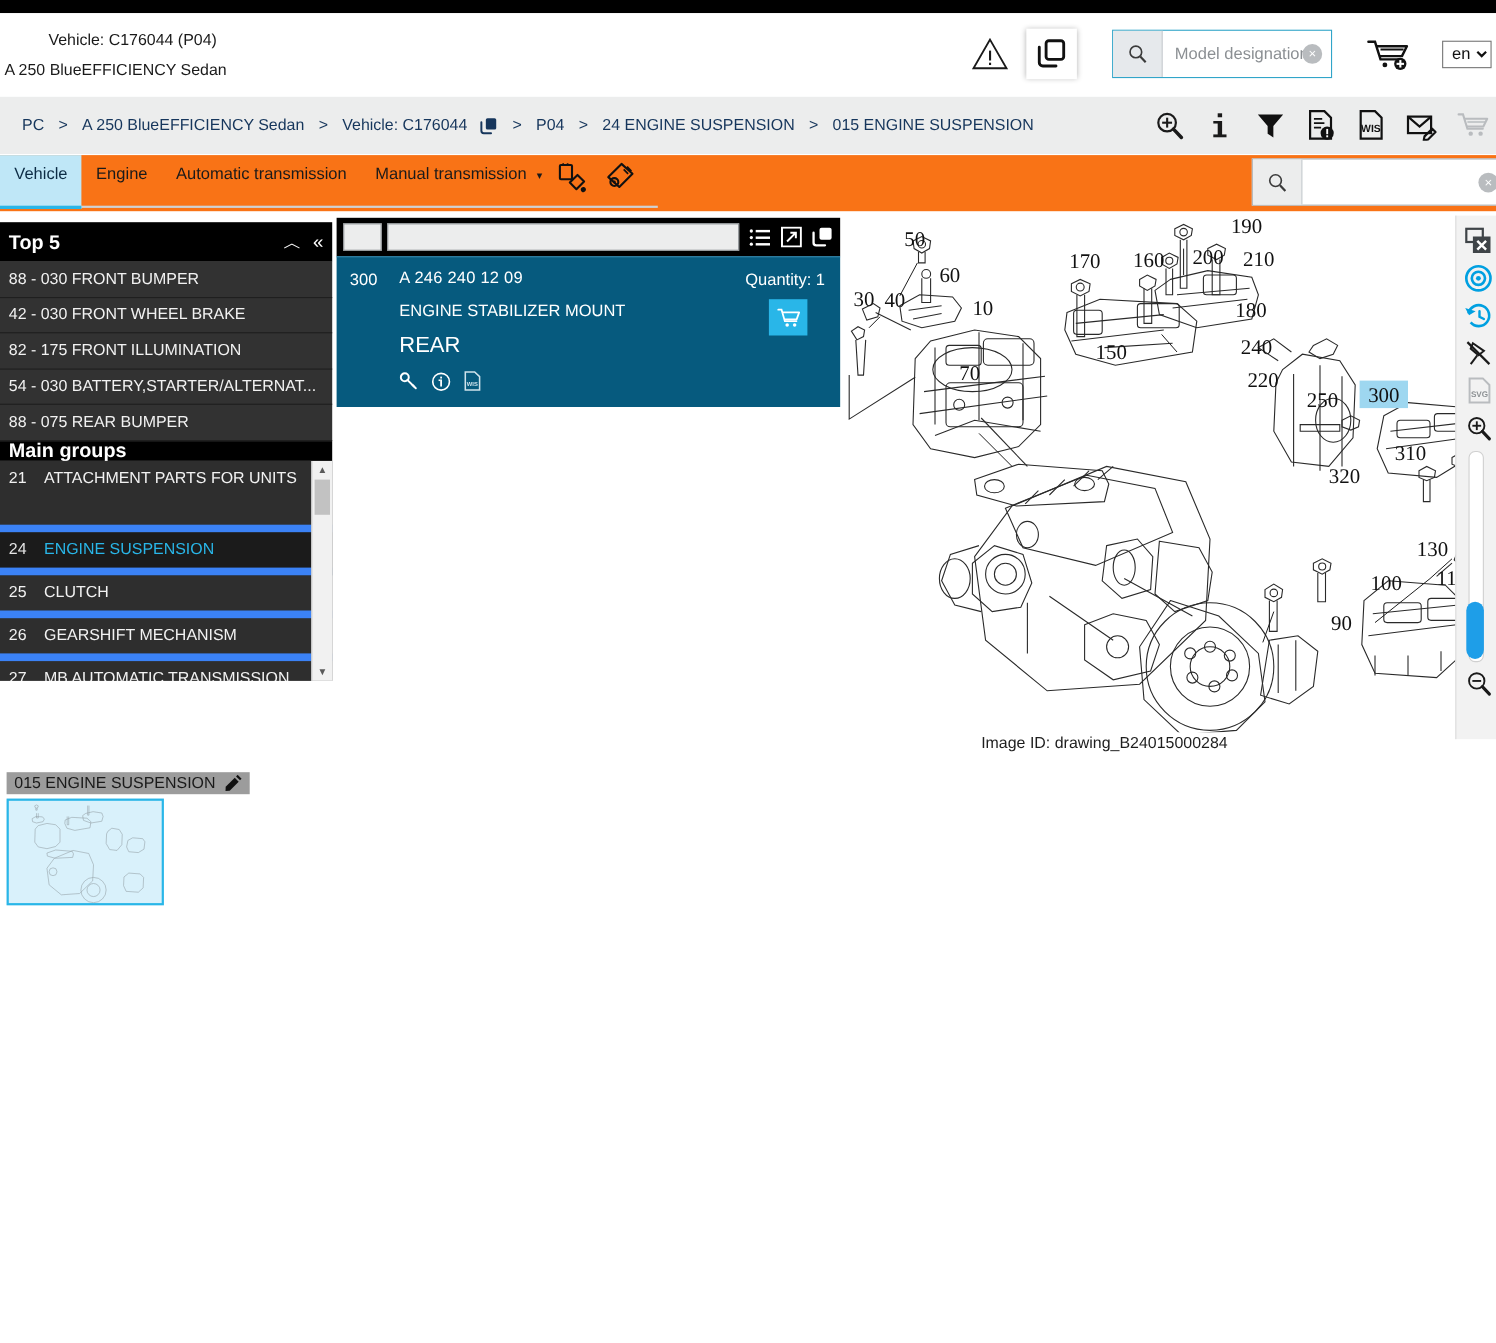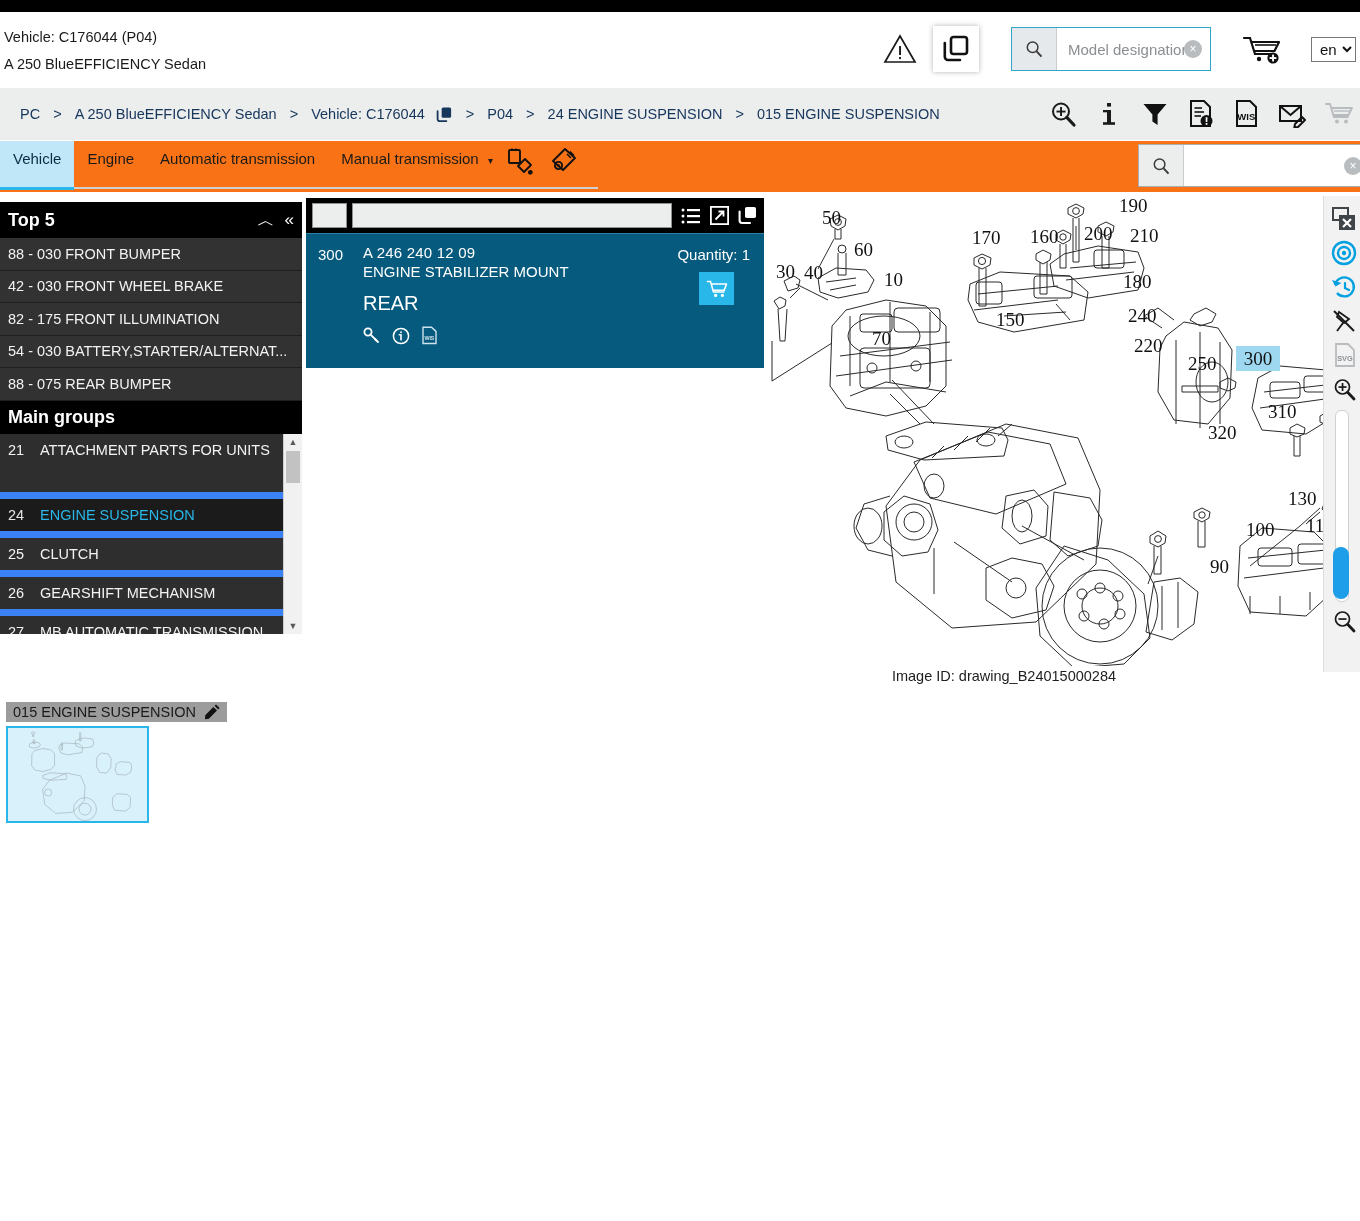--- a/index.html
+++ b/index.html
@@ -9,21 +9,21 @@
     font-family:"Liberation Sans","DejaVu Sans",sans-serif;
     font-size:13px;color:#222;
     -webkit-font-smoothing:antialiased;
   }
   
   #top-strip{position:absolute;left:0;top:0;width:1360px;height:12px;background:#000;}
 
   
   #header{position:absolute;left:0;top:12px;width:1360px;height:76px;background:#fff;}
   #veh-block{position:absolute;left:4px;top:12px;line-height:27px;}
-  #veh-block .l1{font-size:14.5px;color:#1a1a1a;}
+  #veh-block .l1{font-size:14.5px;color:#1a1a1a;margin-left:40px;}
   #veh-block .l2{font-size:14.5px;color:#1a1a1a;}
 
   .hdr-icons{position:absolute;right:0;top:6px;display:flex;align-items:center;gap:0px;height:62px;}
   .hdr-btn{display:flex;align-items:center;justify-content:center;cursor:pointer;}
   #warn-icon{width:46px;height:46px;}
   #copy-box{width:46px;height:46px;background:#fff;box-shadow:0 0 5px rgba(0,0,0,.30);margin-left:10px;display:flex;align-items:center;justify-content:center;}
   #model-search{margin-left:32px;display:flex;height:44px;border:1px solid #31a5c9;box-sizing:border-box;width:200px;background:#fff;}
   #model-search .sicon{width:44px;height:42px;background:#e6e9ec;display:flex;align-items:center;justify-content:center;border-right:1px solid #c8ccd0;}
   #model-search .sinput{flex:1;display:flex;align-items:center;position:relative;padding-left:9px;}
   #model-search .sinput input{border:0;outline:0;width:100%;font-size:15px;color:#2a2a2a;font-family:"Liberation Sans",sans-serif;background:transparent;}
@@ -55,21 +55,21 @@
   #tabsearch input{border:0;outline:0;width:100%;font-size:14px;background:transparent;font-family:"Liberation Sans",sans-serif;}
 
   
   #left-col{position:absolute;left:0;top:202px;width:302px;}
   .panel-hdr{background:#000;color:#fff;height:36px;display:flex;align-items:center;padding:0 8px;font-size:18px;font-weight:bold;}
   .panel-hdr .sp{flex:1;}
   .panel-hdr .hicon{font-size:17px;margin-left:10px;cursor:pointer;font-weight:normal;}
   .top5-list{background:#323232;}
   .top5-item{height:31.5px;display:flex;align-items:center;padding-left:8px;color:#f2f2f2;font-size:14.5px;
              border-bottom:1px solid #1f1f1f;cursor:pointer;white-space:nowrap;overflow:hidden;}
-  #maingroups-hdr{background:#000;color:#fff;height:33px;display:flex;align-items:center;padding-left:8px;font-size:18px;font-weight:bold;}
+  #maingroups-hdr{background:#000;color:#fff;height:18px;display:flex;align-items:center;padding-left:8px;font-size:18px;font-weight:bold;}
   #mg-wrap{position:relative;background:#2e2e2e;height:200px;overflow:hidden;}
   .mg-item{display:flex;align-items:center;height:32px;color:#f2f2f2;font-size:14.5px;border-bottom:7px solid #3b82f6;cursor:pointer;padding-left:8px;}
   .mg-item .num{width:32px;display:inline-block;}
   .mg-item.tall{height:50px;align-items:flex-start;padding-top:8px;}
   .mg-item.sel{background:#1b1b1b;color:#29b6e8;}
   .mg-item.sel .num{color:#e5e5e5;}
   #mg-scroll{position:absolute;right:0;top:0;width:18px;height:200px;background:#f1f1f1;border-left:1px solid #cdcdcd;}
   #mg-scroll .arr{height:16px;display:flex;align-items:center;justify-content:center;font-size:9px;color:#5a5a5a;}
   #mg-scroll .arr.bot{position:absolute;bottom:0;left:0;right:0;}
   #mg-scroll .thumb{position:absolute;top:17px;left:2px;width:14px;height:32px;background:#c2c2c2;}
@@ -77,21 +77,21 @@
   
   #parts-panel{position:absolute;left:306px;top:198px;width:458px;}
   #parts-hdr{background:#000;height:35px;display:flex;align-items:center;padding:0 6px;}
   #parts-hdr .cell-a{width:35px;height:25px;background:#eceded;border:1px solid #8d9194;box-sizing:border-box;}
   #parts-hdr .cell-b{flex:1;height:25px;background:#eceded;border:1px solid #8d9194;box-sizing:border-box;margin-left:5px;}
   #parts-hdr .pi{margin-left:9px;display:flex;align-items:center;justify-content:center;cursor:pointer;}
   #part-card{background:#065a7e;color:#fff;padding:10px 12px 14px 12px;min-height:110px;position:relative;border-top:1px solid #2a7ea3;}
   #part-card .pos{position:absolute;left:12px;top:12px;font-size:15px;}
   #part-card .body{margin-left:45px;}
   #part-card .num{font-size:15px;letter-spacing:.2px;}
-  #part-card .d1{font-size:15px;margin-top:2px;}
+  #part-card .d1{font-size:15px;margin-top:13px;}
   #part-card .d2{font-size:20px;margin-top:12px;}
   #part-card .row-icons{margin-top:11px;display:flex;align-items:center;gap:11px;}
   #part-card .qty{position:absolute;right:14px;top:12px;font-size:15px;}
   #cart-sq{position:absolute;right:30px;top:38px;width:35px;height:33px;background:#29b6e8;display:flex;align-items:center;justify-content:center;cursor:pointer;}
 
   
   #drawing{position:absolute;left:764px;top:196px;width:596px;height:470px;background:#fff;overflow:hidden;}
   #img-id{position:absolute;left:764px;top:668px;width:480px;text-align:center;font-size:14.5px;color:#1e1e1e;}
 
   

